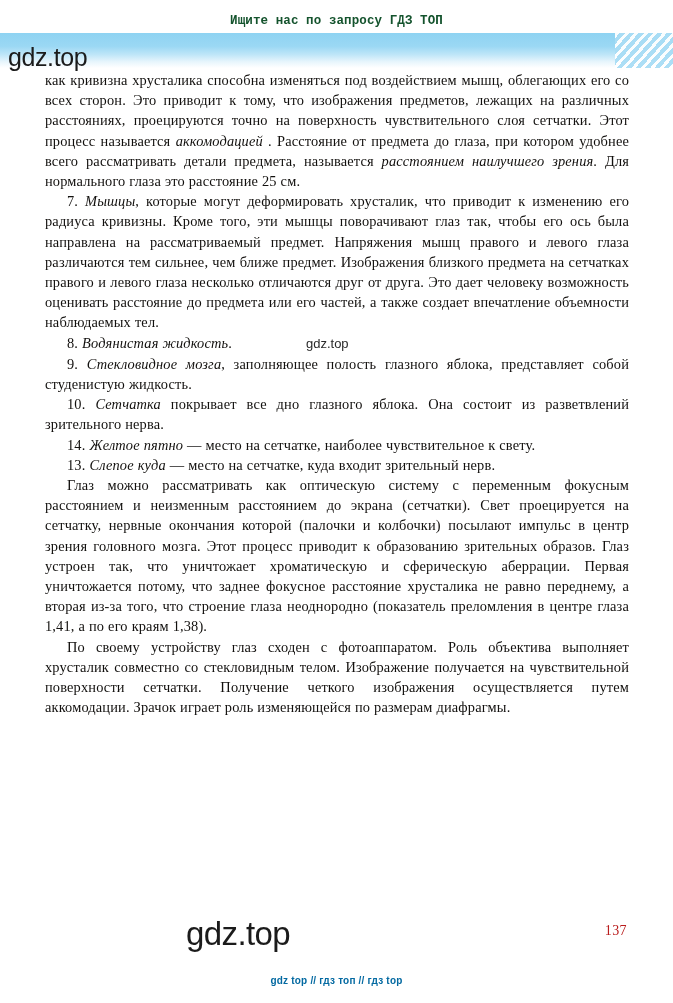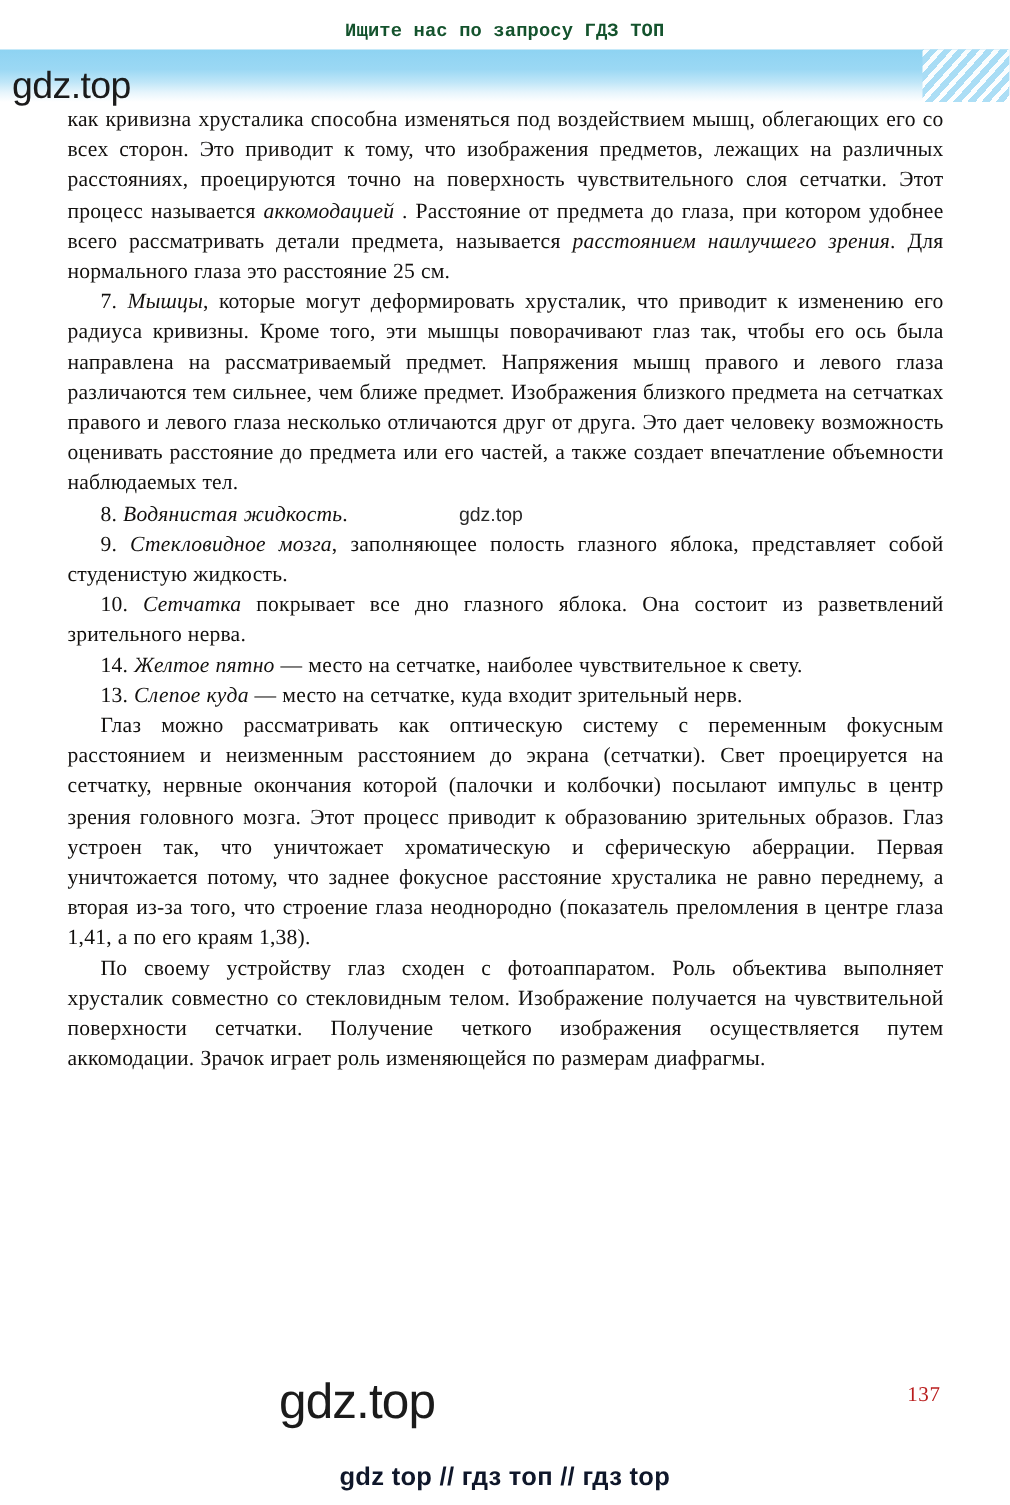--- a/index.html
+++ b/index.html
@@ -128,23 +128,23 @@
     font-size: 14px;
     color: #b91c1c;
     letter-spacing: 0.4px;
   }
   .footer-keywords {
     position: absolute;
     left: 0; right: 0;
     top: 975px;
     text-align: center;
     font-family: "Liberation Sans", "DejaVu Sans", sans-serif;
-    font-size: 17px;
+    font-size: 10px;
     font-weight: 600;
-    color: #0f172a;
+    color: #0369a1;
     letter-spacing: 0.2px;
   }
 </style>
 </head>
 <body>
 
 <div class="promo-bar">
   <span class="promo-text">Ищите нас по запросу ГДЗ ТОП</span>
 </div>
 

